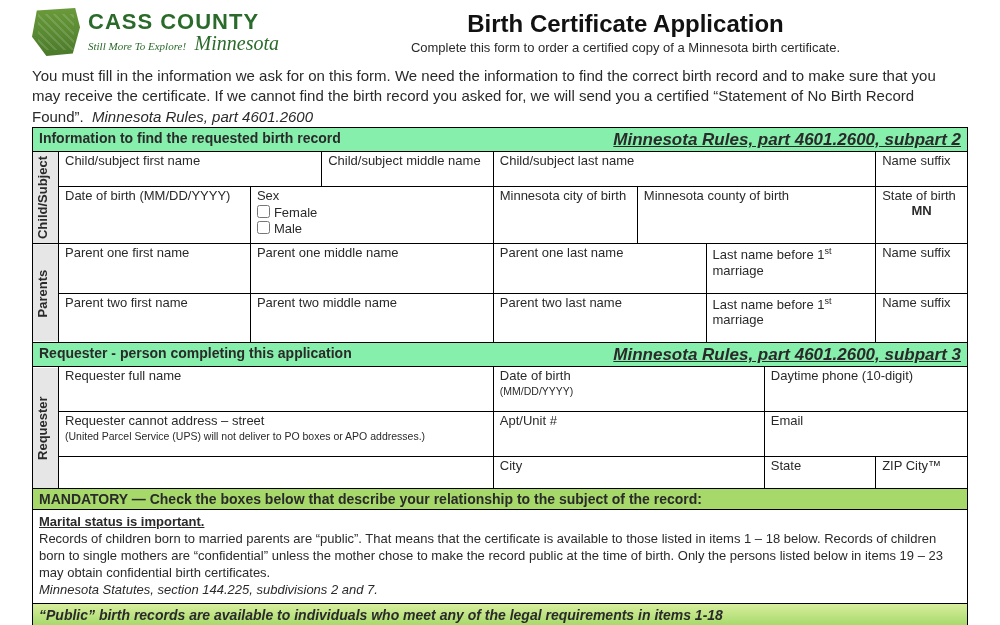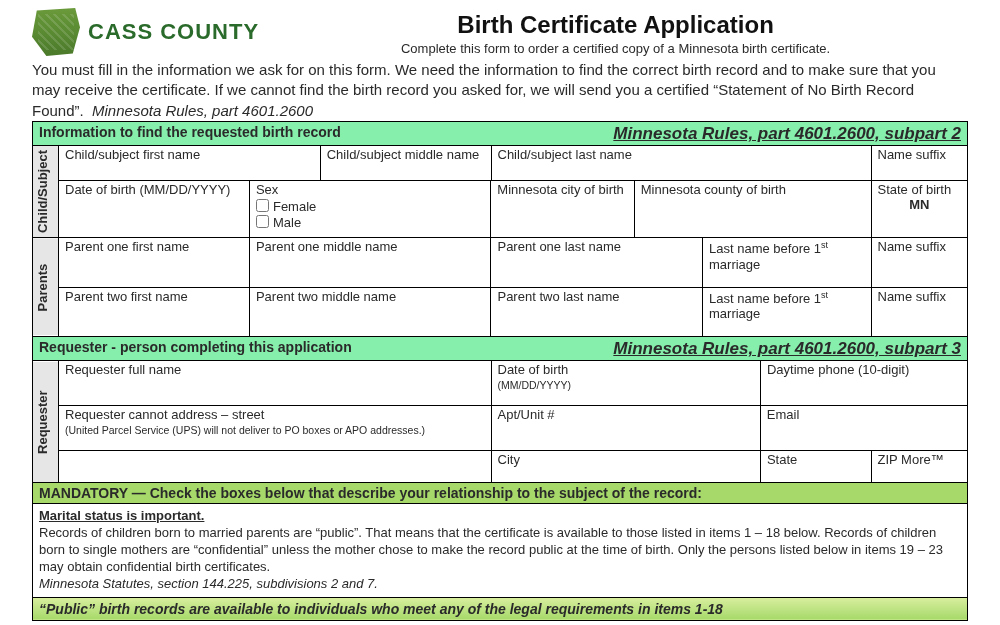--- a/index.html
+++ b/index.html
@@ -3,21 +3,21 @@
 <meta charset="utf-8">
 <style>
   * { box-sizing: border-box; margin: 0; padding: 0; }
   body {
     font-family: Arial, Helvetica, sans-serif;
     background: #fff;
     width: 1000px;
     padding: 8px 32px;
     color: #2a2a2a;
   }
-  .header-row { display: flex; align-items: flex-end; gap: 4px; margin-bottom: 4px; }
+  .header-row { display: flex; align-items: center; gap: 4px; margin-bottom: 10px; }
   .logo-block { display: flex; align-items: center; gap: 8px; flex: 0 0 auto; }
   .county-shape {
     width: 48px; height: 48px;
     background: linear-gradient(#6a9a3a,#4a7a2a);
     clip-path: polygon(10% 5%, 90% 0%, 100% 40%, 85% 95%, 30% 100%, 0% 60%);
     position: relative;
   }
   .county-shape::after{
     content:""; position:absolute; inset:6px;
     background: repeating-linear-gradient(45deg,#fff2,#fff2 2px,#0000 2px,#0000 6px);
@@ -80,20 +80,24 @@
   .sublabel { font-size: 10.5px; display:block; margin-top:1px; }
 </style>
 </head>
 <body>
 
 <div class="header-row">
   <div class="logo-block">
     <div class="county-shape"></div>
     <div class="wordmark">
       <div class="cass">CASS COUNTY</div>
+      <div>
+        <span class="tag">Still More To Explore!</span>
+        <span class="mn">Minnesota</span>
+      </div>
     </div>
   </div>
   <div class="title-block">
     <h1>Birth Certificate Application</h1>
     <div class="sub">Complete this form to order a certified copy of a Minnesota birth certificate.</div>
   </div>
 </div>
 
 <p class="intro">
   <span>You must fill in the information we ask for on this form. We need the information to find the correct birth record and to make sure that you may receive the certificate. If we cannot find the birth record you asked for, we will send you a certified “Statement of No Birth Record Found”.</span>
@@ -169,21 +173,21 @@
       <span>Requester cannot address – street</span>
       <span class="sublabel">(United Parcel Service (UPS) will not deliver to PO boxes or APO addresses.)</span>
     </td>
     <td colspan="3">Apt/Unit #</td>
     <td colspan="6">Email</td>
   </tr>
   <tr>
     <td colspan="10" style="border-top:none;"></td>
     <td colspan="4">City</td>
     <td colspan="2">State</td>
-    <td colspan="3">ZIP More™</td>
+    <td colspan="3">ZIP City™</td>
   </tr>
 
   <tr class="mandatory">
     <td colspan="20">MANDATORY — Check the boxes below that describe your relationship to the subject of the record:</td>
   </tr>
 
   <tr class="body-text">
     <td colspan="20">
       <strong>Marital status is important.</strong><br>
       <span>Records of children born to married parents are “public”. That means that the certificate is available to those listed in items 1 – 18 below. Records of children born to single mothers are “confidential” unless the mother chose to make the record public at the time of birth. Only the persons listed below in items 19 – 23 may obtain confidential birth certificates.</span><br>

